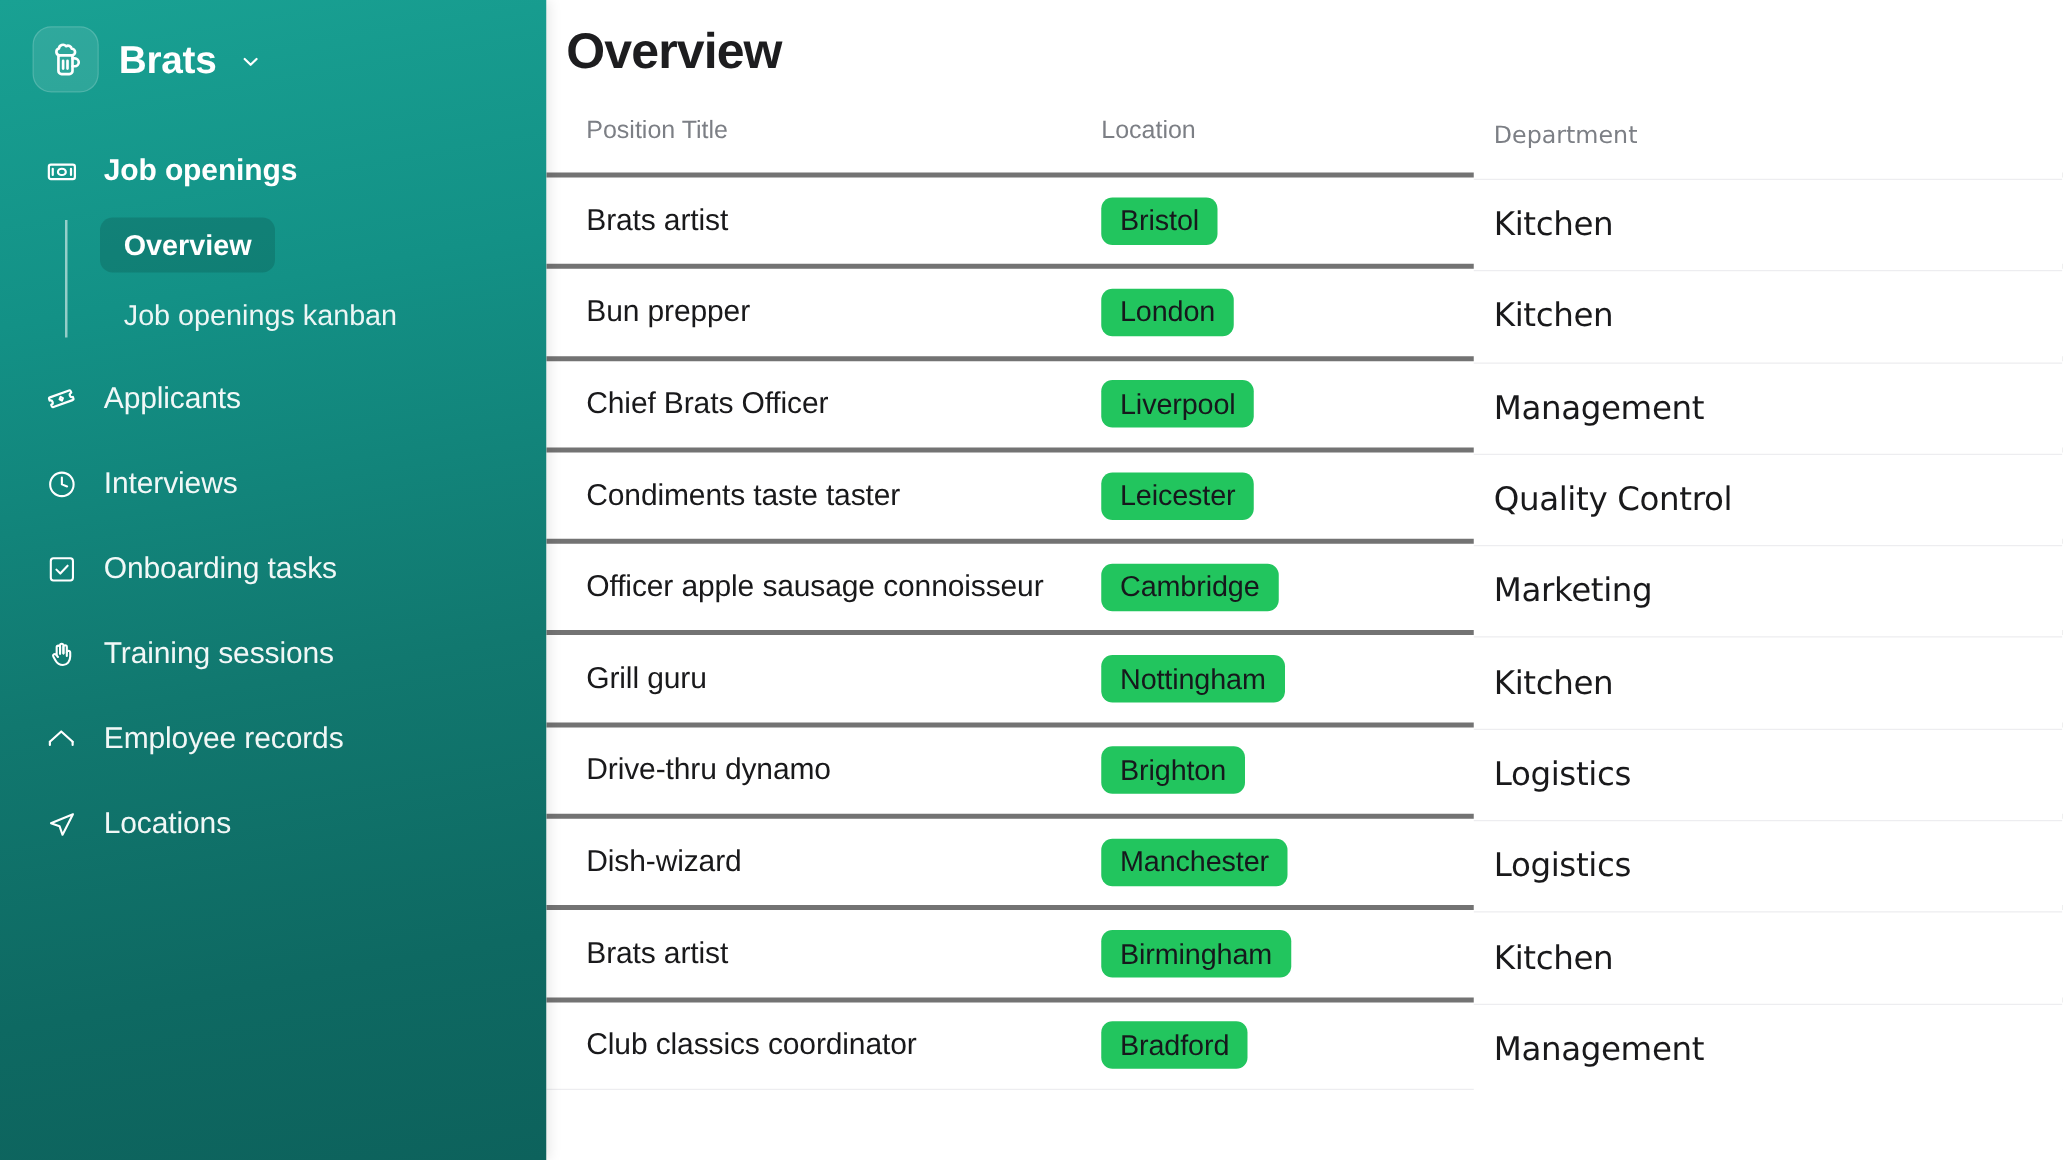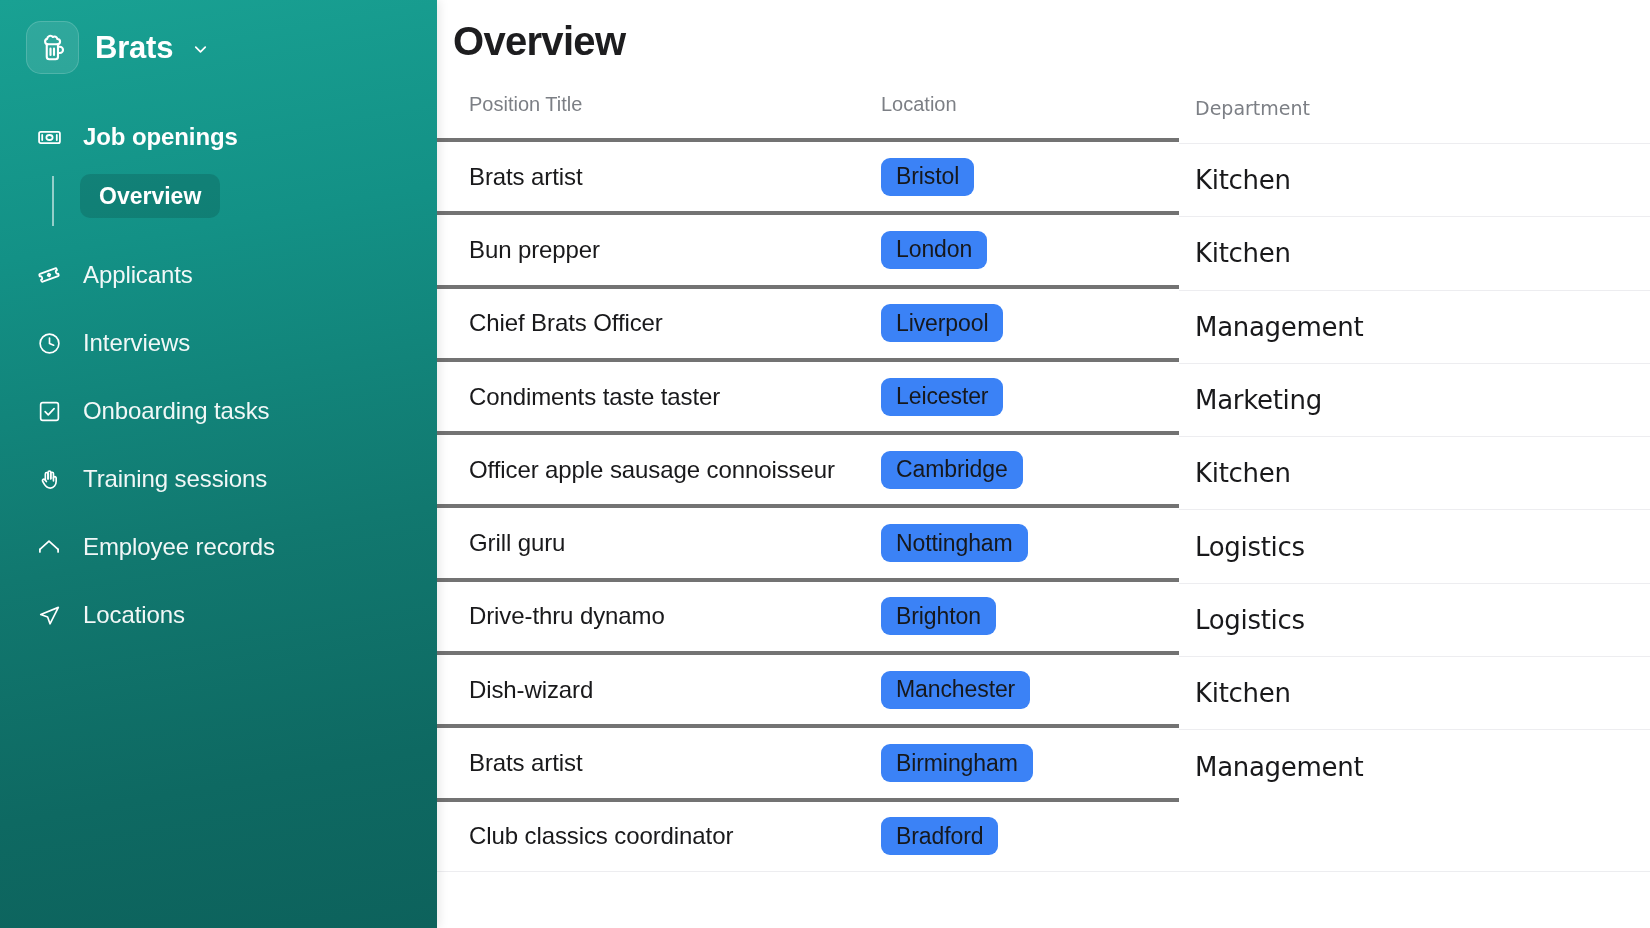--- a/index.html
+++ b/index.html
@@ -207,21 +207,21 @@
     left: 444px;
     top: 50%;
     transform: translateY(-50%);
   }
   .badge {
     display: inline-flex;
     align-items: center;
     height: 38px;
     padding: 0 15px;
     border-radius: 9px;
-    background: #3b82f6;
+    background: #22c55e;
     font-size: 23px;
     color: #16181c;
     white-space: nowrap;
     letter-spacing: -0.1px;
   }
 
   
   .table-dept {
     position: absolute;
     left: 742px;
@@ -291,20 +291,23 @@
           </svg>
         </span>
         <span class="nav-label">Job openings</span>
       </div>
 
       <div class="subnav">
         <div class="subnav-item">
           <span class="subnav-pill">Overview</span>
         </div>
         <div class="subnav-spacer"></div>
+        <div class="subnav-item">
+          <span class="subnav-plain">Job openings kanban</span>
+        </div>
       </div>
 
       <div class="nav-gap"></div>
 
       <div class="nav-item">
         <span class="nav-icon">
           <svg width="26" height="26" viewBox="0 0 24 24" fill="none" stroke="#ffffff" stroke-width="1.6" stroke-linecap="round" stroke-linejoin="round">
             <g transform="rotate(-20 12 12)">
               <path d="M3.5 9.2a1 1 0 0 1 1-1h15a1 1 0 0 1 1 1v1.1a1.7 1.7 0 0 0 0 3.4v1.1a1 1 0 0 1-1 1h-15a1 1 0 0 1-1-1v-1.1a1.7 1.7 0 0 0 0-3.4z"></path>
               <path d="M12 10.6l1.3 1.4-1.3 1.4-1.3-1.4z"></path>
@@ -442,20 +445,23 @@
       <div class="dept-row">
         <span class="dept-cell">Kitchen</span>
       </div>
       <div class="dept-row">
         <span class="dept-cell">Kitchen</span>
       </div>
       <div class="dept-row">
         <span class="dept-cell">Management</span>
       </div>
       <div class="dept-row">
+        <span class="dept-cell">Quality Control</span>
+      </div>
+      <div class="dept-row">
         <span class="dept-cell">Marketing</span>
       </div>
       <div class="dept-row">
         <span class="dept-cell">Kitchen</span>
       </div>
       <div class="dept-row">
         <span class="dept-cell">Logistics</span>
       </div>
       <div class="dept-row">
         <span class="dept-cell">Logistics</span>

